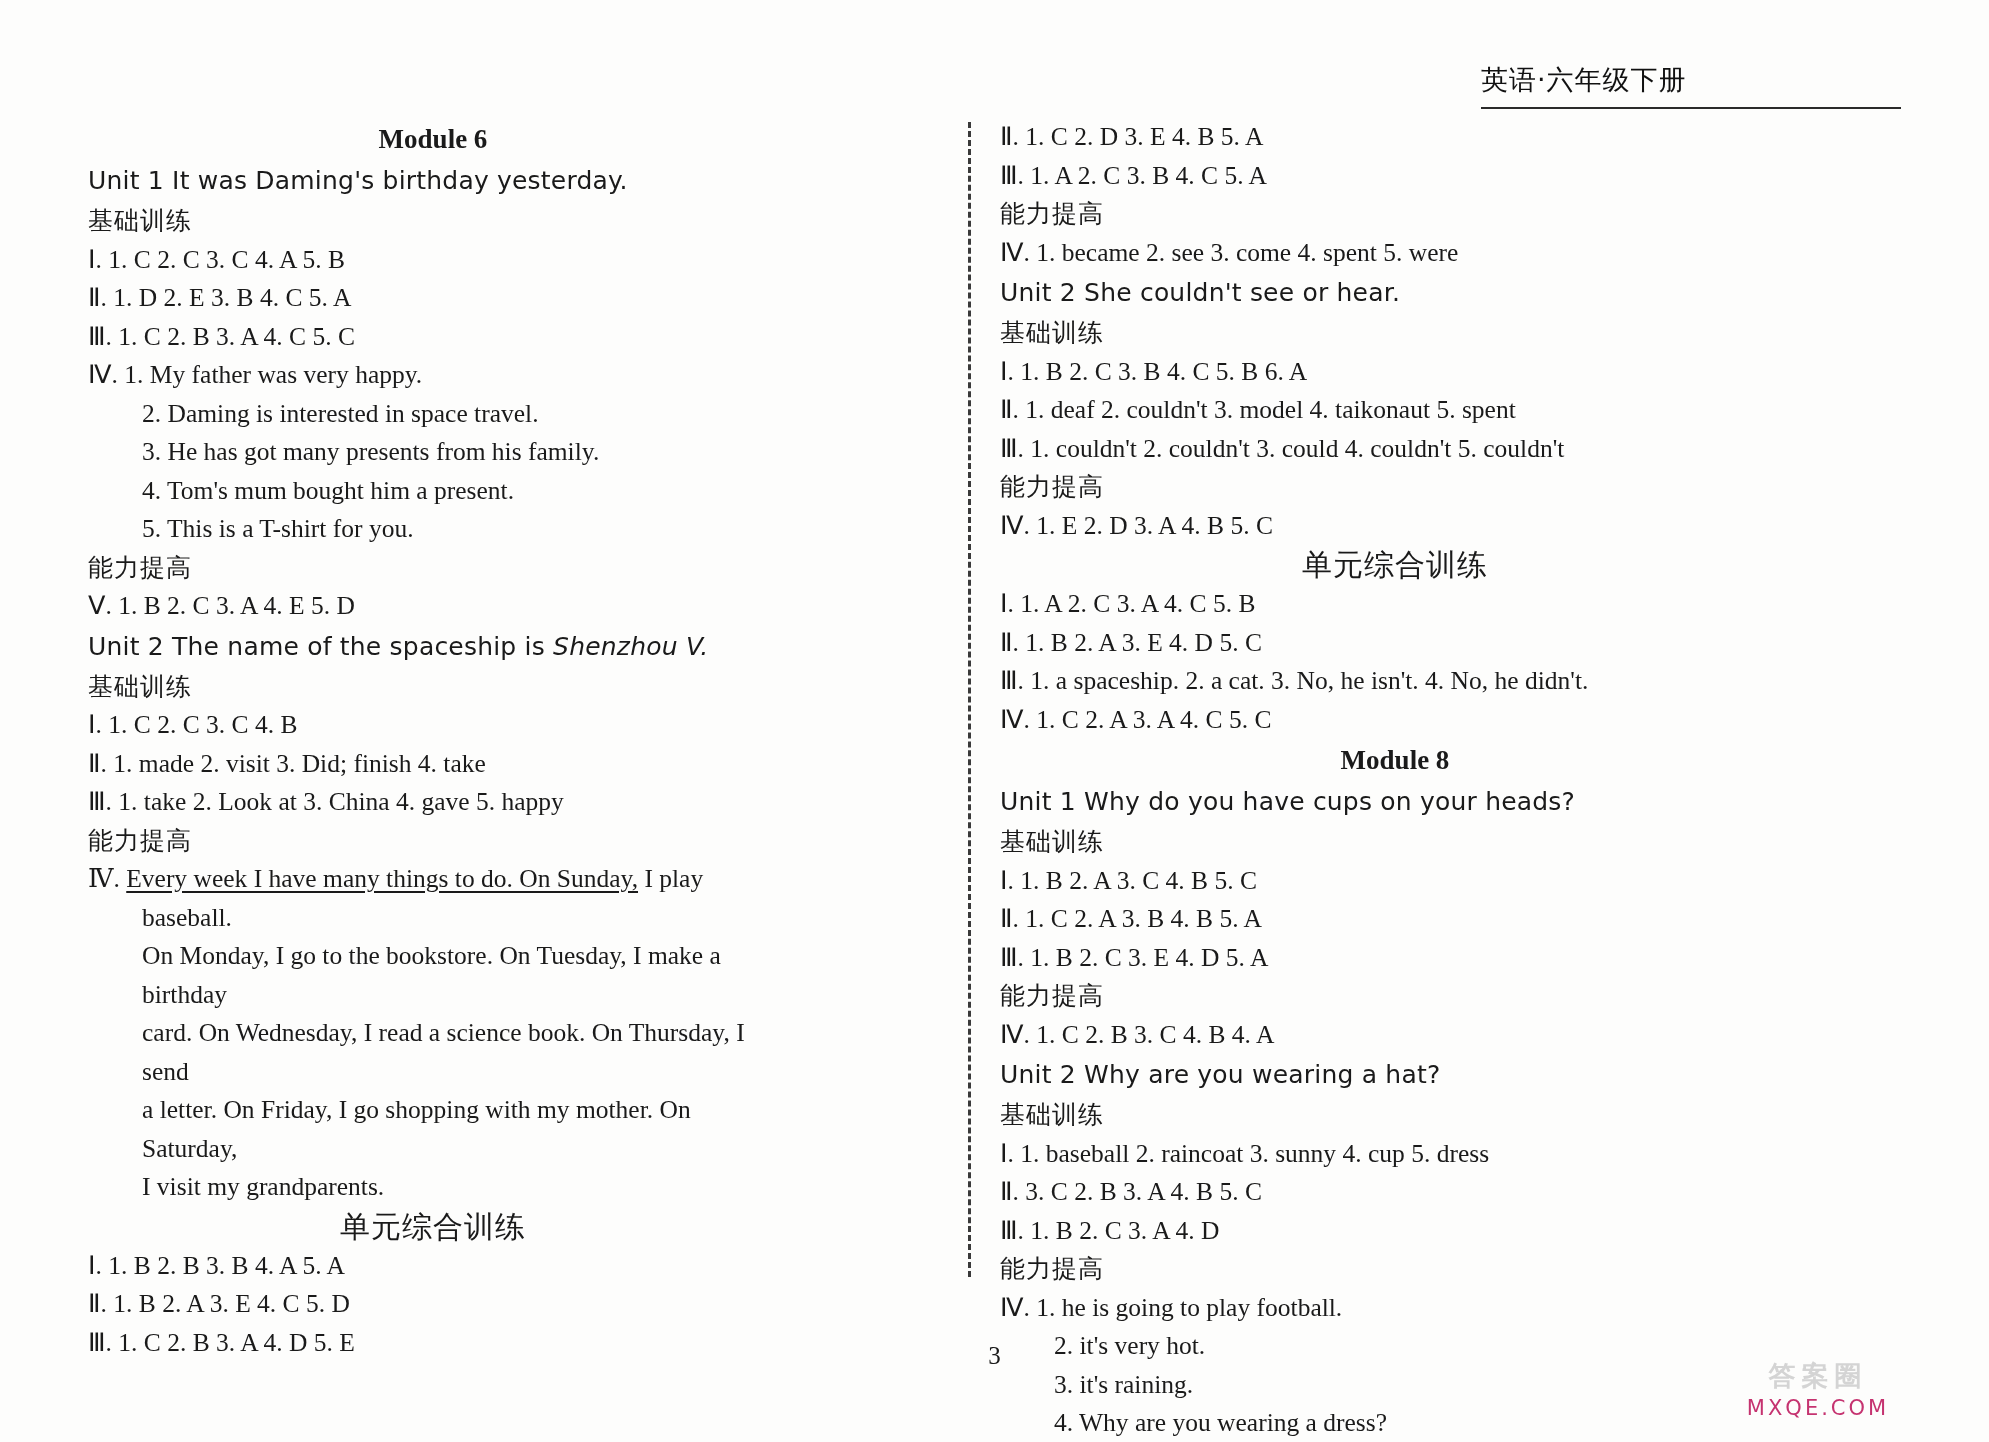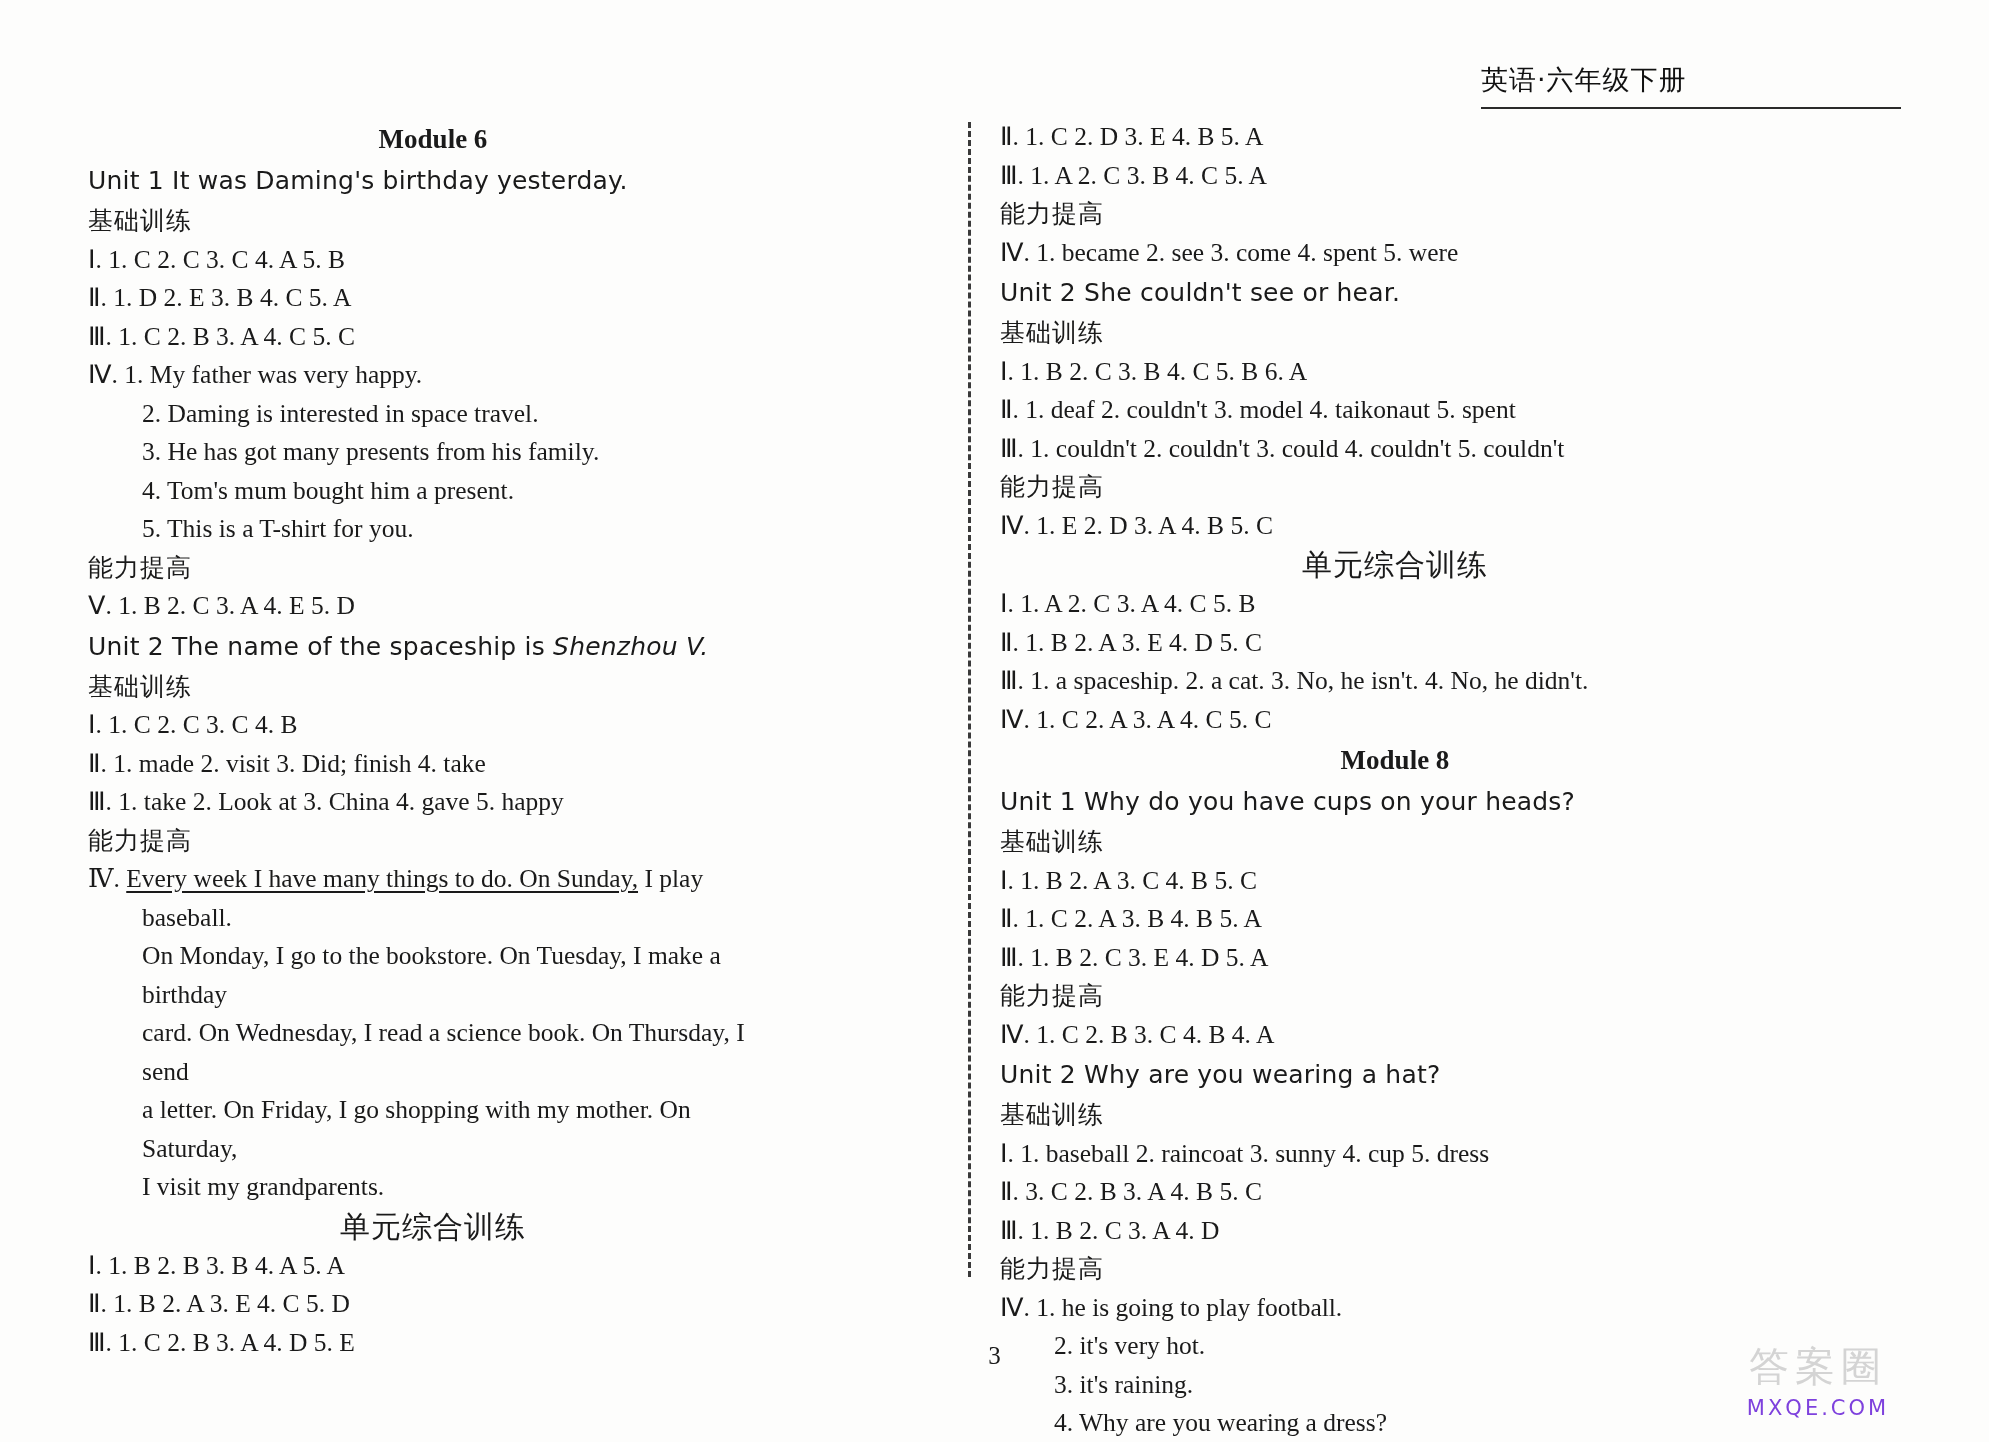--- a/index.html
+++ b/index.html
@@ -123,29 +123,29 @@
   .watermark {
     position: absolute;
     right: 46px;
     bottom: 22px;
     width: 250px;
     text-align: center;
     opacity: 0.88;
   }
   .wm-badge {
     font-family: "DejaVu Sans", sans-serif;
-    font-size: 40px;
+    font-size: 27px;
     color: #cfcfcf;
     letter-spacing: 6px;
-    font-weight: normal;
+    font-weight: bold;
   }
   .wm-sub {
     font-family: "DejaVu Sans", sans-serif;
     font-size: 21px;
-    color: #6d28d9;
+    color: #be185d;
     letter-spacing: 3px;
     margin-top: 2px;
   }
 </style>
 </head>
 <body>
 
 <div class="page">
 
   <div class="header">

